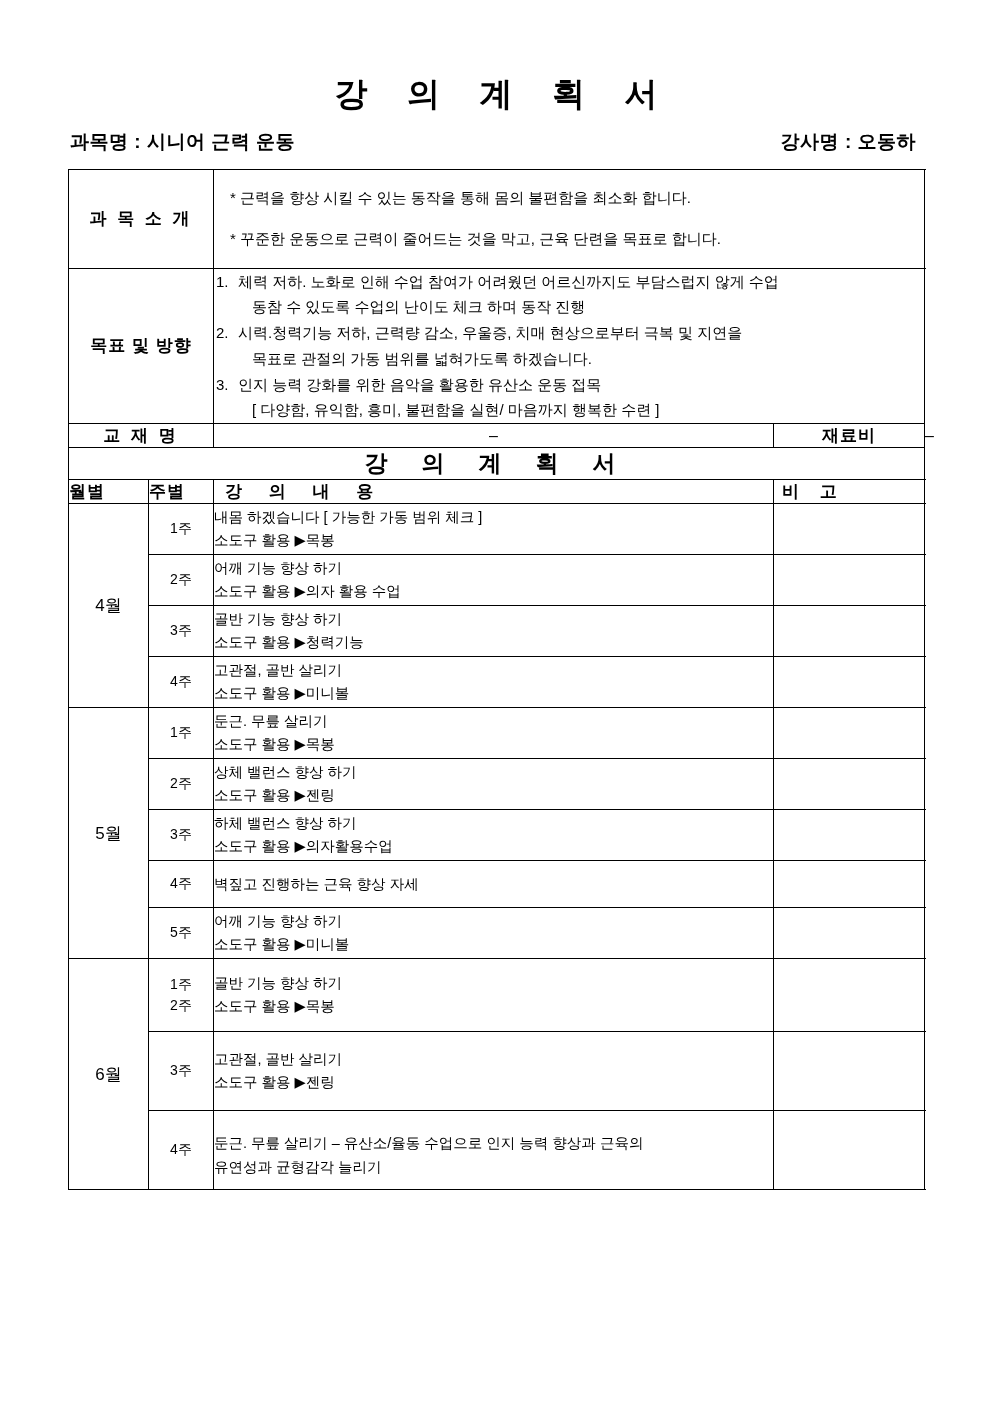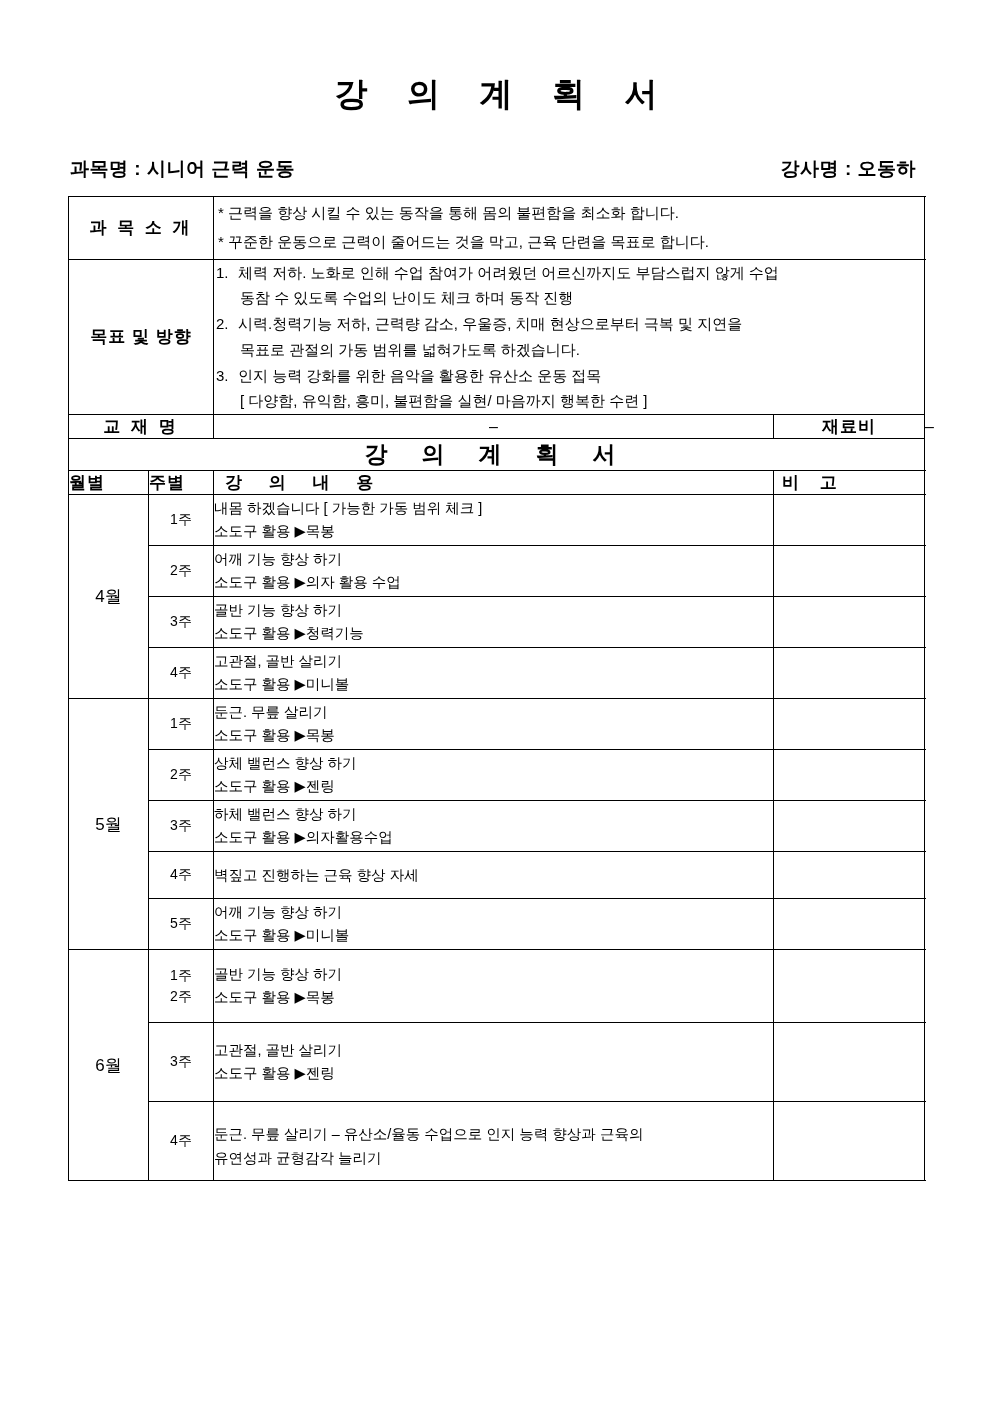--- a/index.html
+++ b/index.html
@@ -27,21 +27,21 @@
     font-weight: bold;
     letter-spacing: 14px;
     margin: 10px 0 0 0;
     padding-left: 14px;
     font-family: "DejaVu Sans", sans-serif;
   }
   .meta-row {
     display: flex;
     justify-content: space-between;
     align-items: flex-end;
-    margin-top: 39px;
+    margin-top: 12px;
     padding: 0 8px 0 2px;
     font-size: 19px;
     font-weight: bold;
     letter-spacing: 0.5px;
   }
   .meta-left, .meta-right {
     white-space: nowrap;
   }
   table.main {
     width: 100%;
@@ -64,21 +64,21 @@
   }
   .lbl-tight {
     letter-spacing: 1px;
   }
   .cell-body {
     font-size: 15px;
     line-height: 1.65;
     padding: 9px 10px 9px 14px;
   }
   .cell-body p {
-    margin: 4px;
+    margin: 16px;
   }
   .numlist {
     margin: 0;
     padding: 0;
     list-style: none;
     font-size: 15px;
     line-height: 1.72;
   }
   .numlist li {
     position: relative;
@@ -86,20 +86,21 @@
     margin: 0;
   }
   .numlist li .num {
     position: absolute;
     left: 2px;
     top: 0;
   }
   .numlist li .sub {
     display: block;
     padding-left: 2px;
+    margin-left: 12px;
   }
   .dash-cell {
     text-align: center;
     font-size: 16px;
     padding: 18px 0;
   }
   .section-title {
     text-align: center;
     font-size: 23px;
     font-weight: bold;

